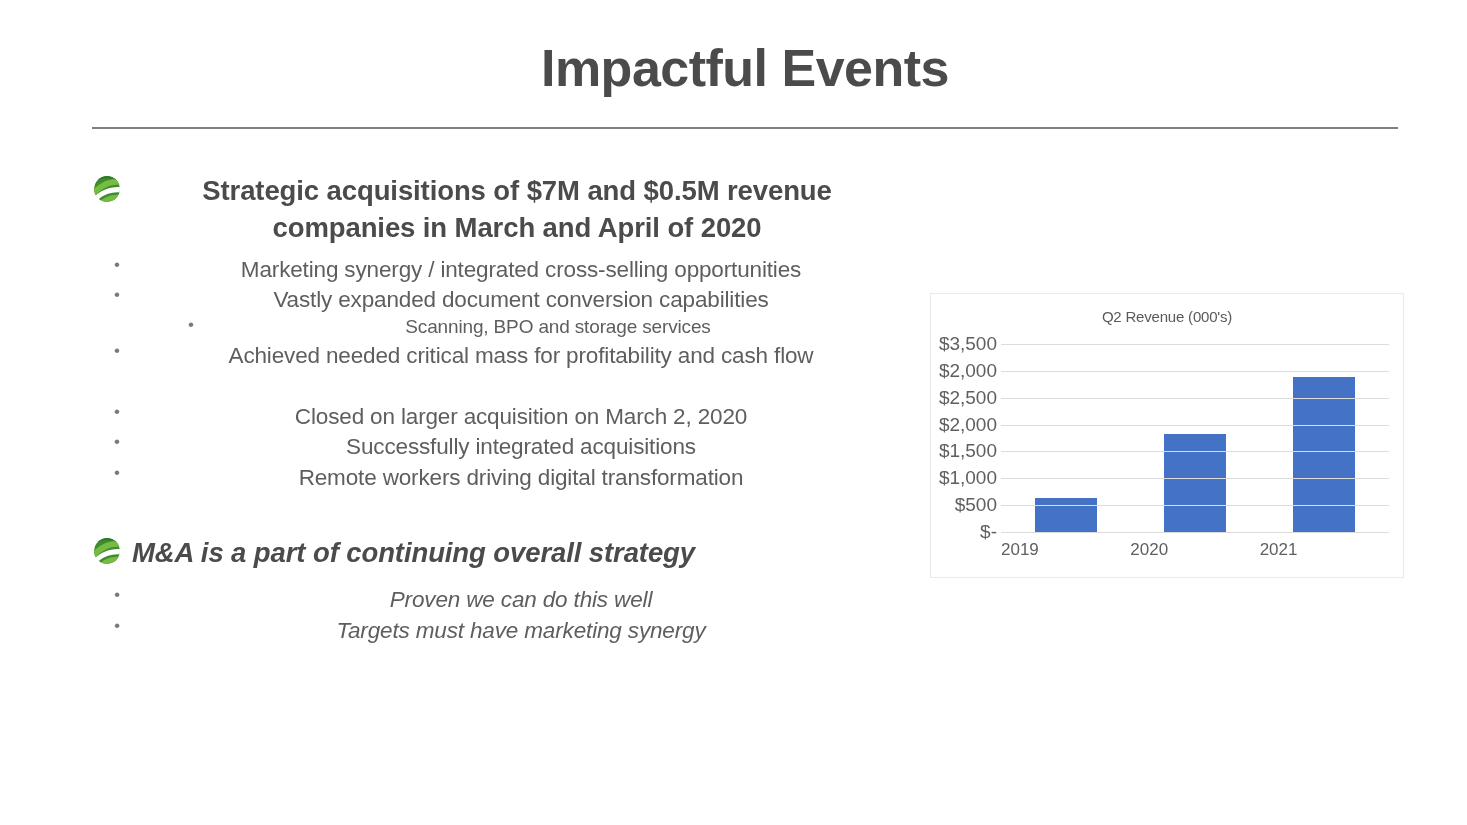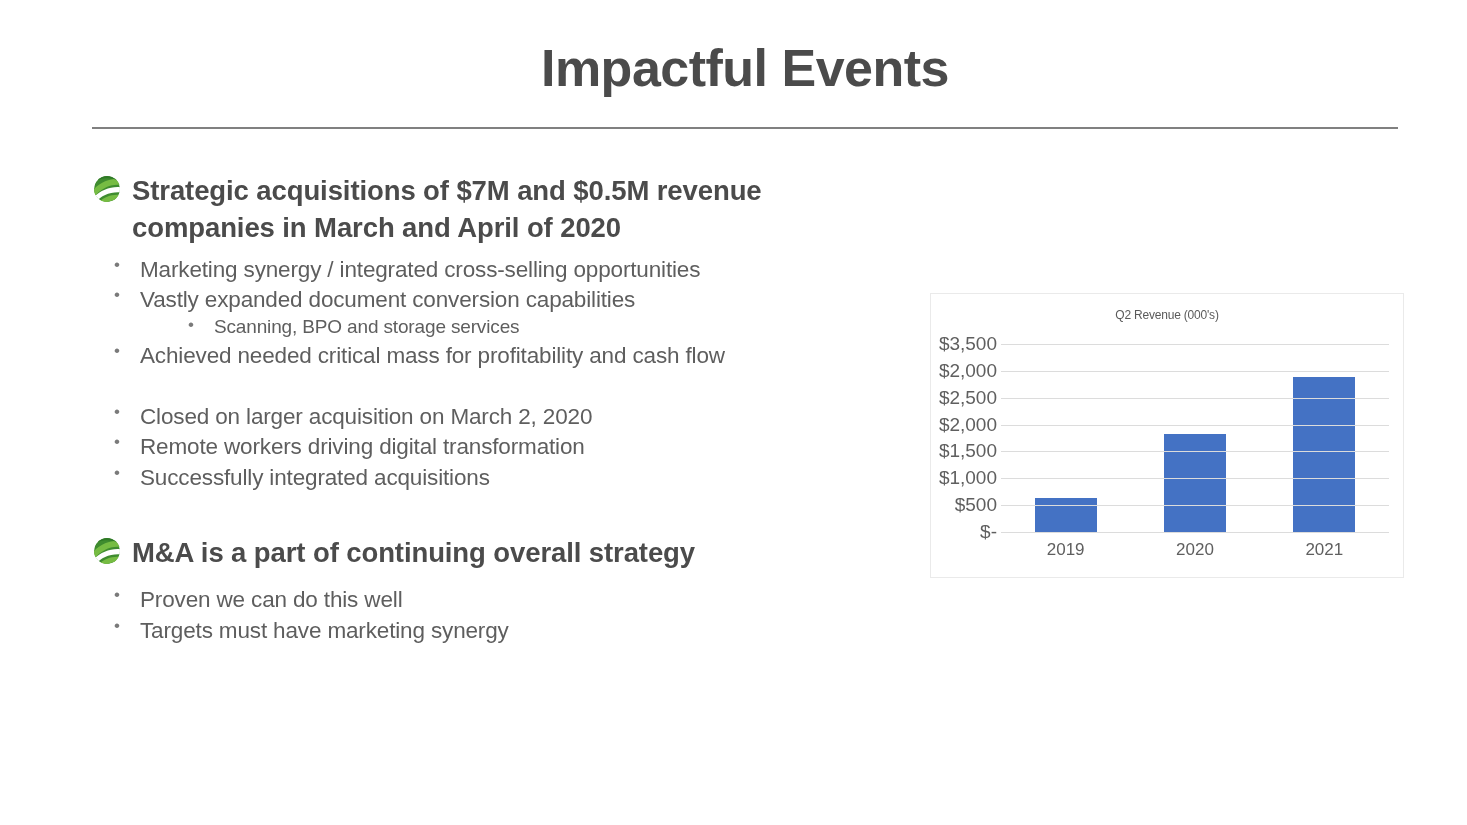--- a/index.html
+++ b/index.html
@@ -41,21 +41,21 @@
   }
 
   
   .content {
     position: absolute;
     left: 92px;
     top: 172px;
     width: 810px;
   }
 
-  .section { margin-bottom: 2px; }
+  .section { margin-bottom: 2px; text-align: center; }
 
   .section-head {
     display: flex;
     align-items: flex-start;
     margin-bottom: 6px;
   }
   .logo-bullet {
     flex: 0 0 auto;
     width: 30px;
     height: 30px;
@@ -94,41 +94,41 @@
     font-size: 19px;
   }
   .bullets li.sub::before {
     left: 96px;
   }
 
   
   .sec-1 .bullets { margin-top: 8px; }
   .sec-2 { margin-top: 32px; }
   .sec-2 .bullets { margin-top: 14px; }
-  .sec-3 { margin-top: 42px; }
+  .sec-3 { margin-top: 42px; font-style: italic; }
   .sec-3 .bullets { margin-top: 14px; }
 
   
   .chart-card {
     position: absolute;
     left: 930px;
     top: 293px;
     width: 474px;
     height: 285px;
     background: #ffffff;
     border: 1px solid #eaeaea;
     box-sizing: border-box;
   }
   .chart-title {
     position: absolute;
     left: 0;
     right: 0;
     top: 14px;
     text-align: center;
-    font-size: 12px;
+    font-size: 15px;
     color: #5a5a5a;
     letter-spacing: -0.2px;
   }
   .plot-wrap {
     position: absolute;
     left: 0;
     top: 50px;
     width: 474px;
     height: 235px;
   }
@@ -182,21 +182,20 @@
   }
   .x-labels {
     position: absolute;
     left: 70px;
     top: 196px;
     width: 388px;
     display: flex;
   }
   .x-labels span {
     flex: 1 1 0;
-    text-align: center;
     font-size: 17px;
     color: #5f5f5f;
   }
 
   
   .footer-link {
     position: absolute;
     left: 107px;
     top: 768px;
     font-size: 19px;
@@ -251,22 +250,22 @@
         <li>Marketing synergy / integrated cross-selling opportunities</li>
         <li>Vastly expanded document conversion capabilities</li>
         <li class="sub">Scanning, BPO and storage services</li>
         <li>Achieved needed critical mass for profitability and cash flow</li>
       </ul>
     </div>
 
     <div class="section sec-2">
       <ul class="bullets">
         <li>Closed on larger acquisition on March 2, 2020</li>
+        <li>Successfully integrated acquisitions</li>
         <li>Remote workers driving digital transformation</li>
-        <li>Successfully integrated acquisitions</li>
       </ul>
     </div>
 
     <div class="section sec-3">
       <div class="section-head">
         <span class="logo-bullet">
           <svg width="30" height="30" viewBox="0 0 30 30">
             <defs>
               <clipPath id="sphereClip3">
                   <circle cx="15" cy="15" r="13"></circle>

